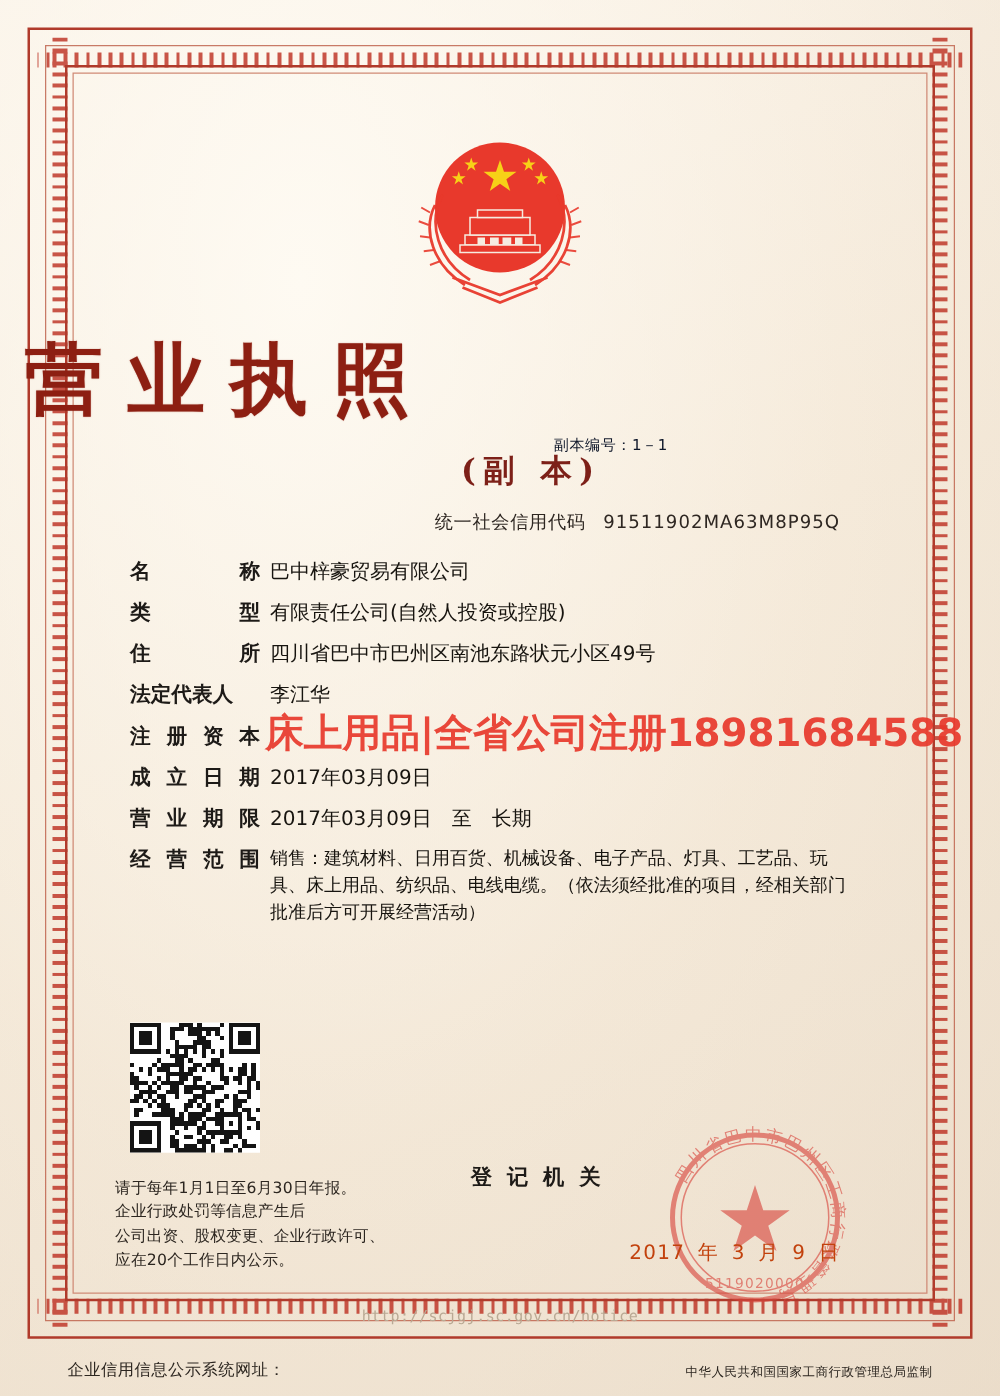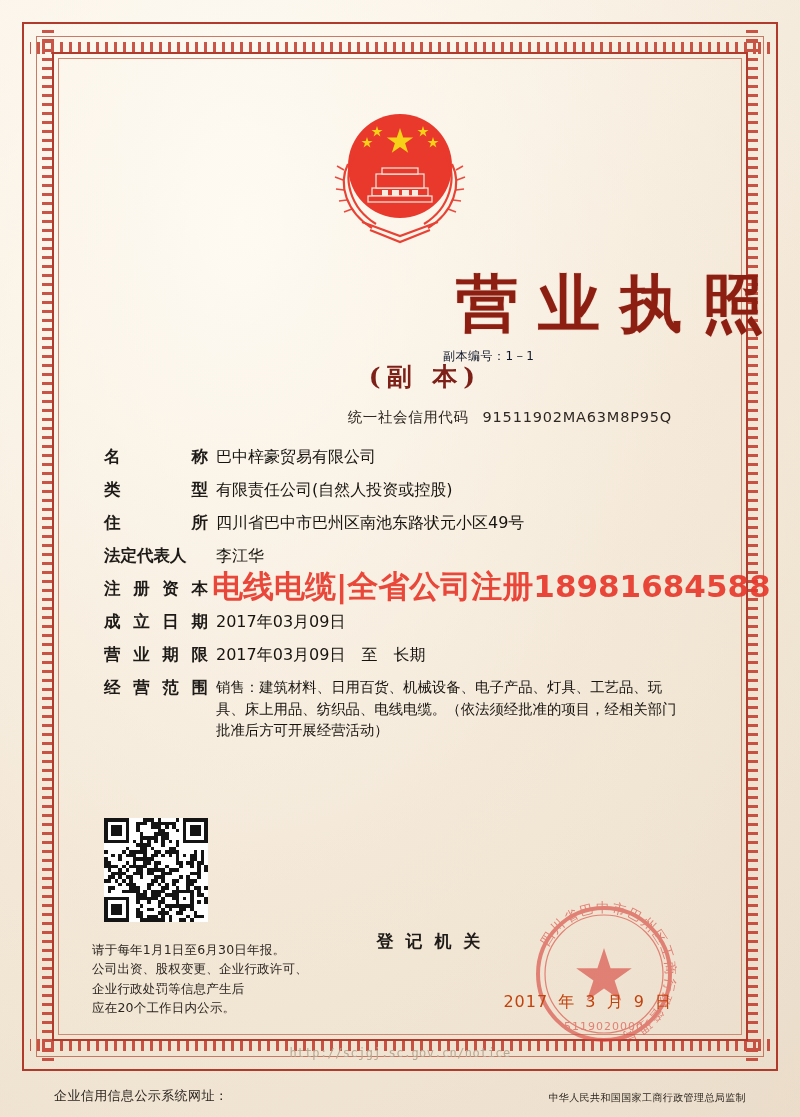--- a/index.html
+++ b/index.html
@@ -68,21 +68,21 @@
     left: 50%; transform: translateX(-50%);
     top: 104px;
     width: 160px; height: 150px;
   }
   .emblem svg { display:block; width:100%; height:100%; }
 
   
   .title {
     position: absolute;
     top: 262px; left: 0; right: 16px;
-    text-align: right;
+    text-align: left;
     font-family: "DejaVu Serif", "Liberation Serif", serif;
     font-weight: 700;
     font-size: 62px;
     letter-spacing: 20px;
     text-indent: 20px;
     color: #8d1f12;
     text-shadow: 0 0 1px rgba(141,31,18,0.5);
   }
   .subtitle {
     position: absolute;
@@ -365,21 +365,21 @@
       <div class="row-label">
         <span>经</span>
         <span>营</span>
         <span>范</span>
         <span>围</span>
       </div>
       <div class="row-value small">销售：建筑材料、日用百货、机械设备、电子产品、灯具、工艺品、玩具、床上用品、纺织品、电线电缆。（依法须经批准的项目，经相关部门批准后方可开展经营活动）</div>
     </div>
   </div>
 
-  <div class="watermark">电线电缆|全省公司注册18981684588</div>
+  <div class="watermark">床上用品|全省公司注册18981684588</div>
 
   <div class="qr">
     <svg id="qr-svg" viewBox="0 0 29 29" width="104" height="104" shape-rendering="crispEdges" xmlns="http://www.w3.org/2000/svg">
         <rect width="29" height="29" fill="#ffffff"></rect>
         <rect x="0" y="0" width="1" height="1" fill="#141414"></rect>
         <rect x="1" y="0" width="1" height="1" fill="#141414"></rect>
         <rect x="2" y="0" width="1" height="1" fill="#141414"></rect>
         <rect x="3" y="0" width="1" height="1" fill="#141414"></rect>
         <rect x="4" y="0" width="1" height="1" fill="#141414"></rect>
         <rect x="5" y="0" width="1" height="1" fill="#141414"></rect>
@@ -780,22 +780,22 @@
         <rect x="16" y="28" width="1" height="1" fill="#141414"></rect>
         <rect x="18" y="28" width="1" height="1" fill="#141414"></rect>
         <rect x="21" y="28" width="1" height="1" fill="#141414"></rect>
         <rect x="22" y="28" width="1" height="1" fill="#141414"></rect>
         <rect x="24" y="28" width="1" height="1" fill="#141414"></rect>
       </svg>
   </div>
 
   <div class="notes">
     <div>请于每年1月1日至6月30日年报。</div>
+    <div>企业行政处罚等信息产生后</div>
     <div>公司出资、股权变更、企业行政许可、</div>
-    <div>企业行政处罚等信息产生后</div>
     <div>应在20个工作日内公示。</div>
   </div>
 
   <div class="authority">登 记 机 关</div>
 
   <div class="seal">
     <svg viewBox="0 0 168 168" xmlns="http://www.w3.org/2000/svg">
       <defs>
         <path id="sealArc" d="M 84,84 m -62,0 a 62,62 0 1,1 124,0 a 62,62 0 1,1 -124,0"></path>
       </defs>

